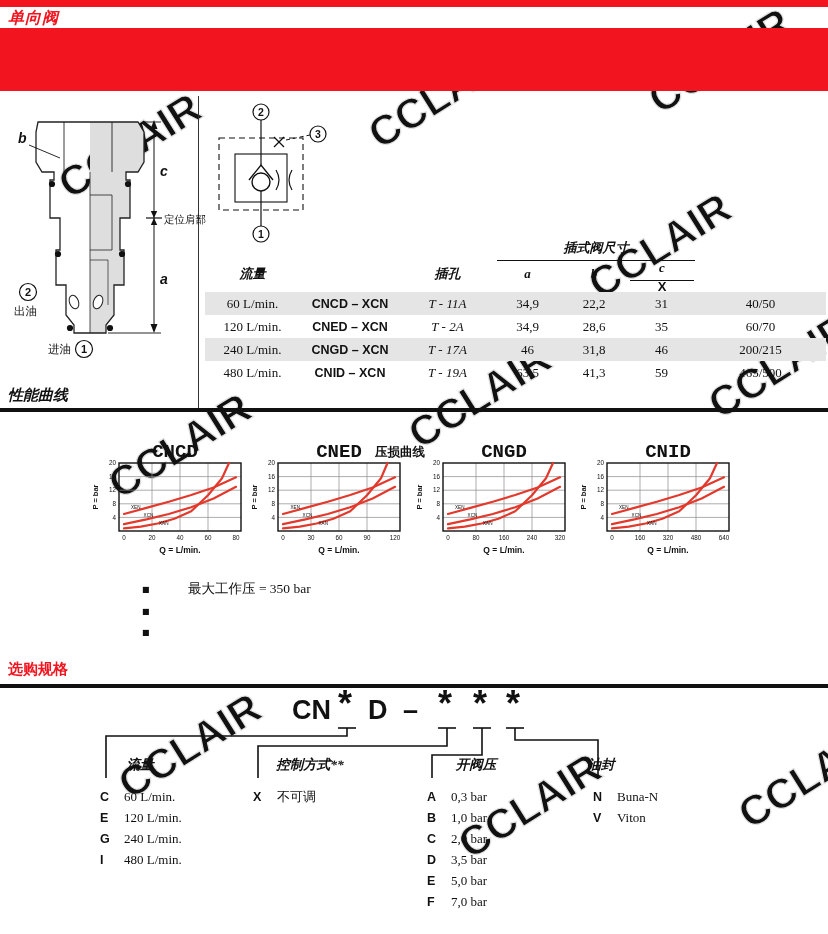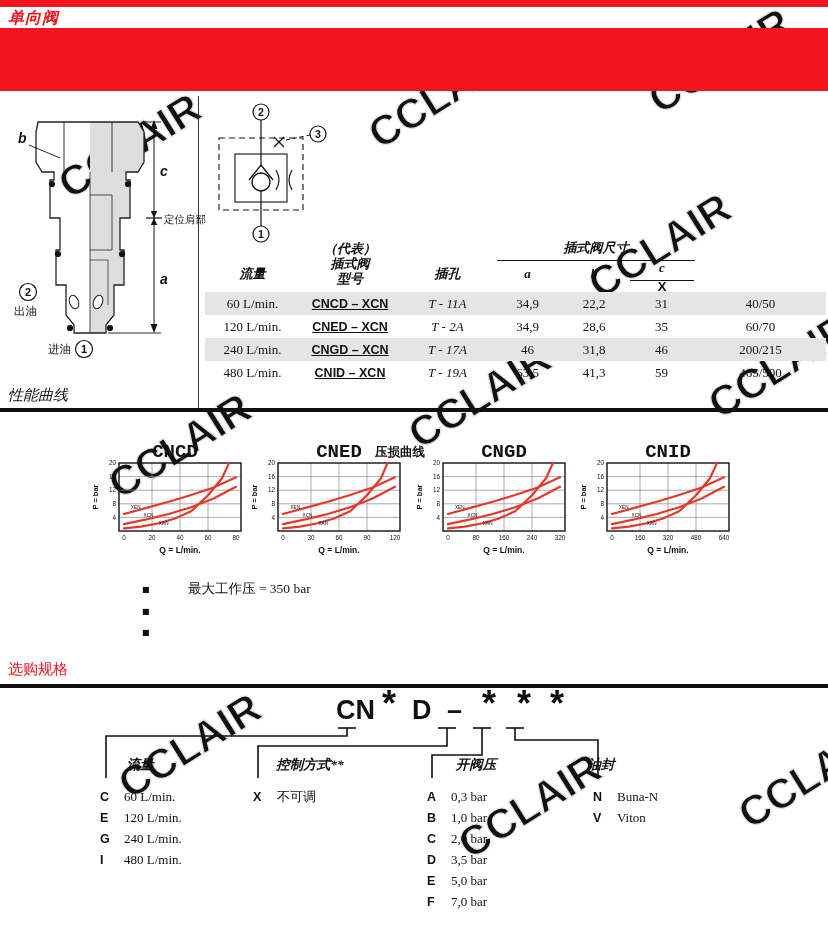--- a/index.html
+++ b/index.html
@@ -19,38 +19,38 @@
   .banner{left:0;top:28px;width:828px;height:63px;background:var(--red);}
   .banner-text{left:20px;top:37px;font-size:17px;font-weight:bold;color:#fff;letter-spacing:1px;}
 
   .vdivider{left:198px;top:96px;width:1px;height:313px;background:#333;}
 
   
   .th{font-size:13px;font-weight:bold;font-style:italic;line-height:15px;}
   .underl{border-bottom:1.4px solid #111;padding-bottom:5px;}
   .trow{left:205px;width:621px;height:23px;display:flex;align-items:center;font-size:13px;text-align:center;}
   .trow.shade{background:#E5E5E5;}
-  .c1{width:95px;} .c2{width:100px;text-decoration:underline;} .c3{width:95px;font-style:italic;} .c4{width:65px;} .c5{width:68px;} .c6{width:67px;} .c7{width:131px;}
+  .c1{width:95px;} .c2{width:100px;} .c3{width:95px;font-style:italic;} .c4{width:65px;} .c5{width:68px;} .c6{width:67px;} .c7{width:131px;}
   .model-cell{font-family:"Liberation Sans",sans-serif;font-weight:bold;font-size:12.5px;}
 
   
   .secline{left:0;width:828px;height:3.5px;background:#111;}
-  .sechead{font-size:15px;font-weight:normal;}
+  .sechead{font-size:15px;font-weight:bold;}
   .chart-title{font-family:Liberation Mono, monospace;font-weight:bold;font-size:19px;text-align:center;width:110px;margin-top:22px;}
   .subtitle{font-size:12.5px;font-weight:bold;text-align:center;width:120px;}
 
   svg text{font-family:"Liberation Sans",sans-serif;fill:#111;}
 
   
   .bullets{left:142px;top:579px;width:580px;}
   .bul{display:flex;line-height:20.5px;font-size:13.5px;}
   .bul .sq{width:46px;font-size:8px;padding-top:1px;font-family:"DejaVu Sans",sans-serif;}
 
   
-  .mc{position:absolute;top:697px;font-family:"Liberation Sans",sans-serif;font-weight:bold;font-size:27px;line-height:26px;margin-left:44px;}
+  .mc{position:absolute;top:697px;font-family:"Liberation Sans",sans-serif;font-weight:bold;font-size:27px;line-height:26px;}
   .mcstar{top:691px;font-size:36px;}
   .ohdr{font-size:13.5px;font-weight:bold;font-style:italic;text-align:center;}
   .opt{display:flex;height:21px;align-items:center;font-size:13px;}
   .opt .code{font-family:"Liberation Sans",sans-serif;font-weight:bold;font-size:12.5px;width:13px;}
   .opt .lbl{margin-left:11px;}
 </style>
 </head>
 <body>
 
 <div class="page">
@@ -131,23 +131,20 @@
     <text x="106" y="42" font-size="10.5" font-weight="bold" text-anchor="middle">3</text>
     <line x1="49" y1="95" x2="49" y2="130" stroke="#111" stroke-width="1.2"></line>
     <circle cx="49" cy="138" r="8" fill="none" stroke="#111" stroke-width="1.2"></circle>
     <text x="49" y="142" font-size="10.5" font-weight="bold" text-anchor="middle">1</text>
   </svg>
 
   <div class="abs th ctr underl" style="left:497px;top:240px;width:198px">插式阀尺寸</div>
   <div class="abs th ctr underl" style="left:630px;top:260px;width:64px;font-family:'Liberation Serif',serif">c</div>
   <div class="abs ctr sans b" style="left:630px;top:279px;width:64px;font-size:13px">X</div>
   <div class="abs th ctr" style="left:205px;top:266px;width:95px">流量</div>
-  <div class="abs th ctr pre" style="left:300px;top:241px;width:100px">（代表）
-插式阀
-型号</div>
   <div class="abs th ctr" style="left:400px;top:266px;width:95px">插孔</div>
   <div class="abs th ctr" style="left:495px;top:266px;width:65px">a</div>
   <div class="abs th ctr" style="left:560px;top:266px;width:68px">b</div>
 
   <div class="abs trow shade" style="top:292px">
     <span class="c1">60 L/min.</span>
     <span class="c2 model-cell">CNCD – XCN</span>
     <span class="c3">T - 11A</span>
     <span class="c4">34,9</span>
     <span class="c5">22,2</span>

